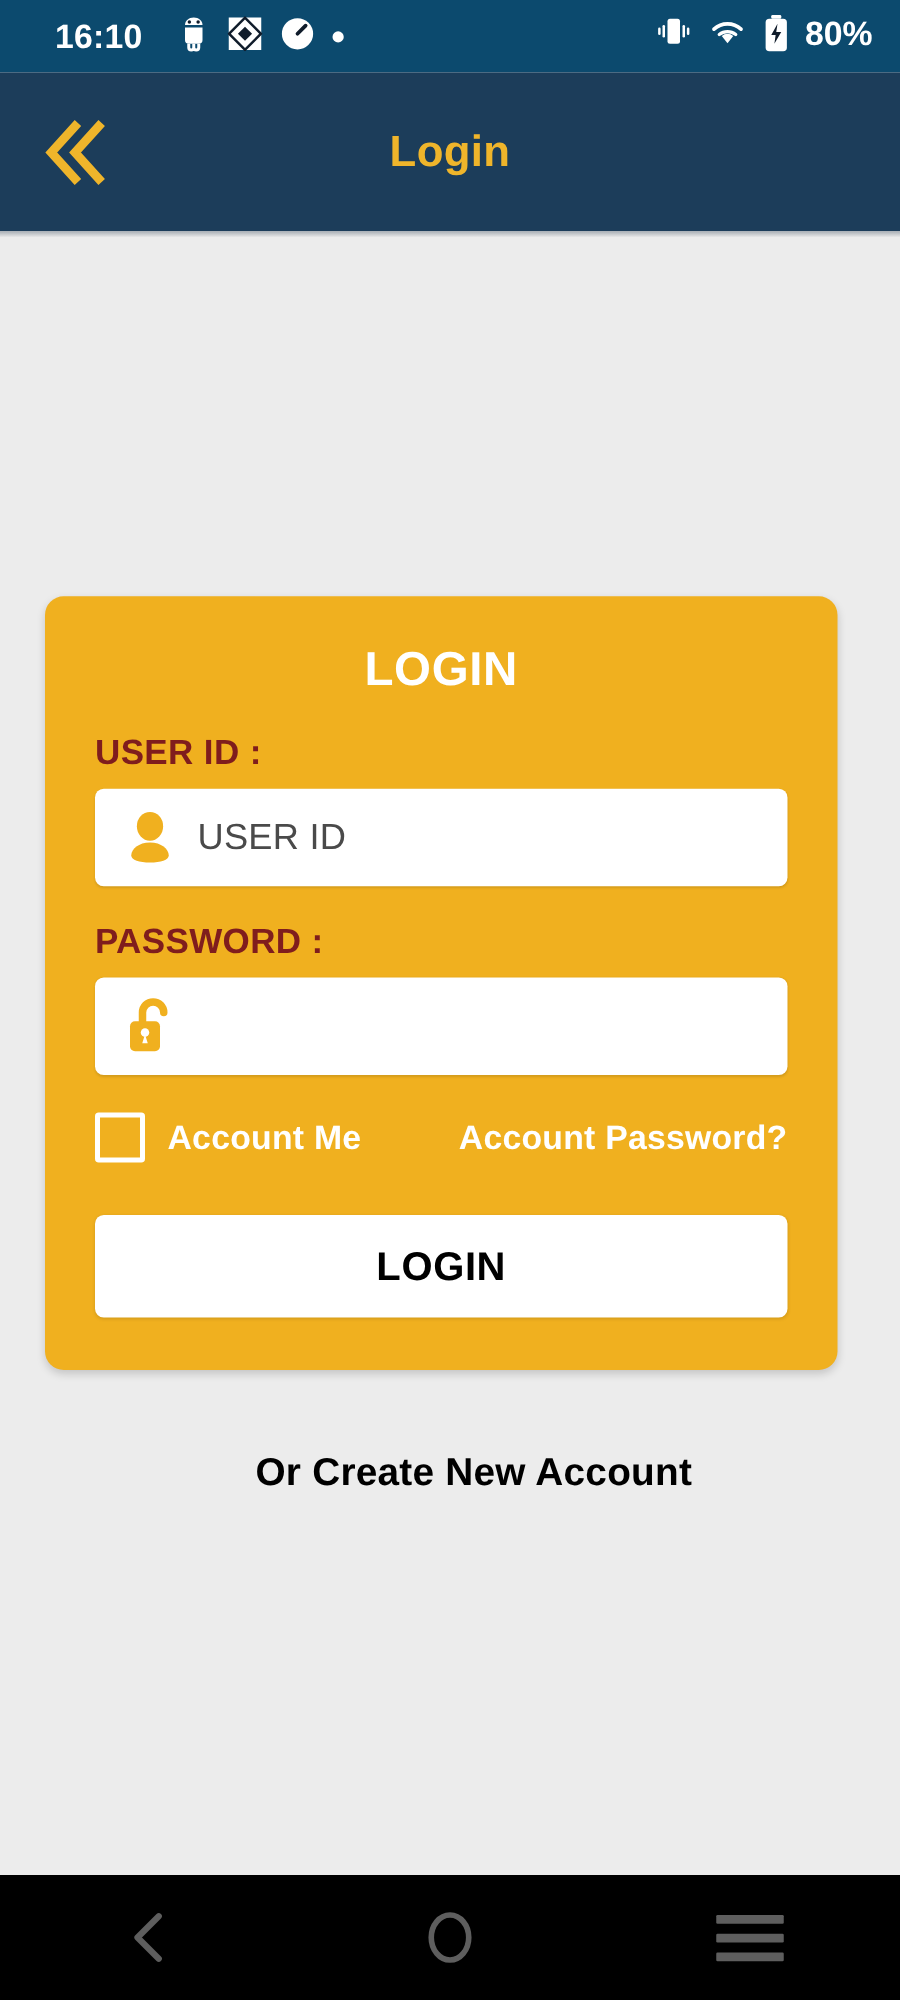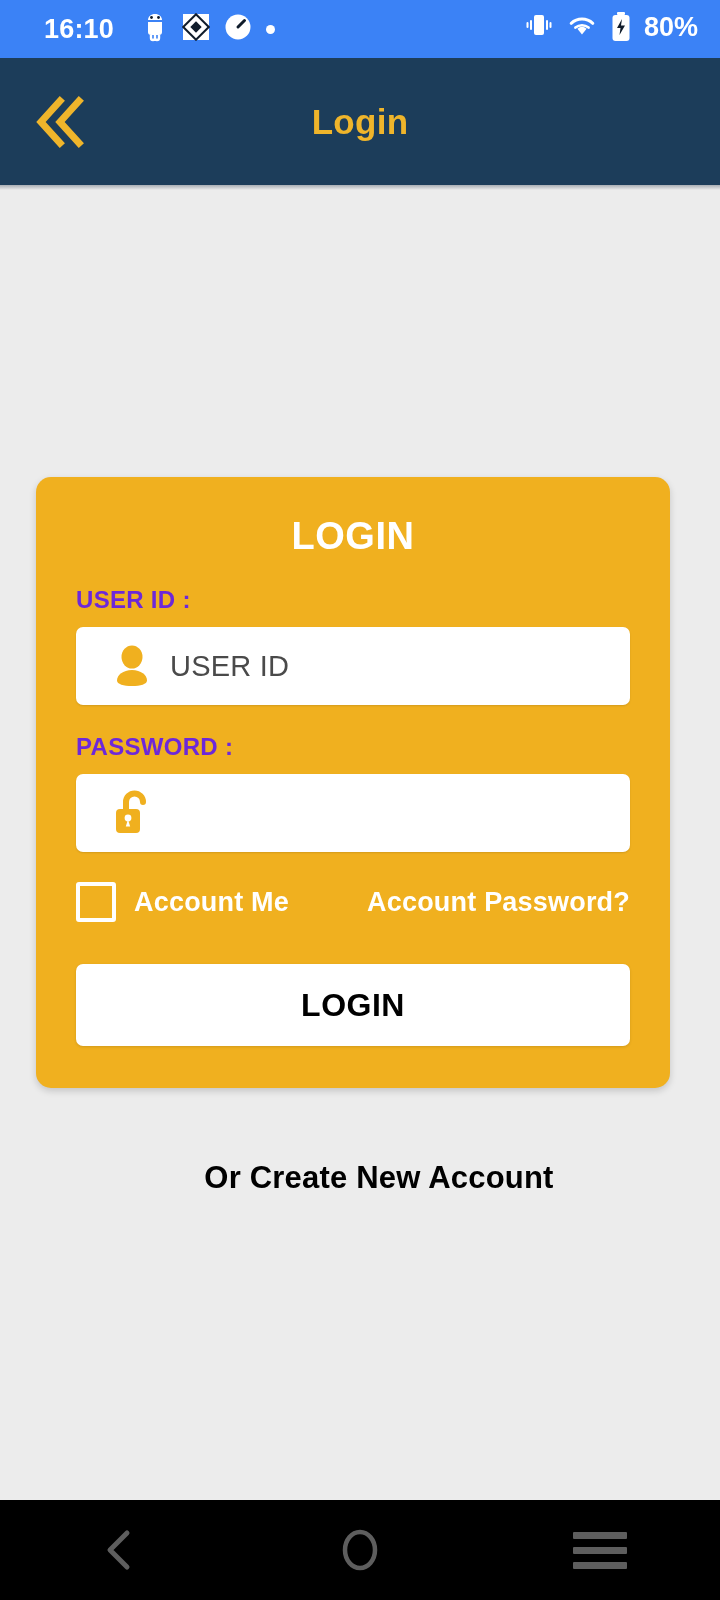--- a/index.html
+++ b/index.html
@@ -7,21 +7,21 @@
     width:720px; height:1600px;
     font-family:"Liberation Sans", sans-serif;
     background:#ECECEC;
     overflow:hidden;
   }
   #screen { position:relative; width:720px; height:1600px; background:#ECECEC; }
 
   
   .statusbar {
     position:absolute; top:0; left:0; width:720px; height:58px;
-    background:#3b82f6; display:flex; align-items:center;
+    background:#0c4a6e; display:flex; align-items:center;
     padding:0 22px 0 44px;
   }
   .sb-time { color:#FFFFFF; font-size:27px; font-weight:bold; letter-spacing:0.2px; }
   .sb-left-icons { display:flex; align-items:center; gap:14px; margin-left:28px; }
   .sb-right { margin-left:auto; display:flex; gap:13px; }
   .sb-pct { color:#FFFFFF; font-size:27px; font-weight:bold; }
   .sb-dot { width:9px; height:9px; border-radius:50%; background:#FFFFFF; }
 
   
   .appbar {
@@ -46,26 +46,26 @@
     position:absolute; left:36px; top:477px; width:634px;
     background:#F0B01F; border-radius:15px;
     box-shadow:0 3px 7px rgba(0,0,0,0.17);
     padding:38px 40px 42px 40px;
   }
   .card-title {
     text-align:center; color:#FFFFFF; font-size:38px; font-weight:bold;
     letter-spacing:0.5px; margin-bottom:28px;
   }
   .field-label {
-    color:#6d28d9; font-size:24px; font-weight:bold;
+    color:#7f1d1d; font-size:28px; font-weight:bold;
     letter-spacing:0.3px; margin-bottom:13px;
   }
   .input-box {
     background:#FFFFFF; border-radius:7px; height:78px;
-    display:flex; align-items:center; padding:0 32px;
+    display:flex; align-items:center; padding:0 20px;
     box-shadow:0 1px 2px rgba(0,0,0,0.12);
   }
   .input-icon { width:48px; display:flex; align-items:center; justify-content:center; flex:0 0 auto; }
   .input-ph { color:#4A4A4A; font-size:29px; margin-left:14px; letter-spacing:0.2px; }
 
   .gap-22 { height:28px; }
 
   .row-remember {
     display:flex; align-items:center; margin-top:30px;
   }

